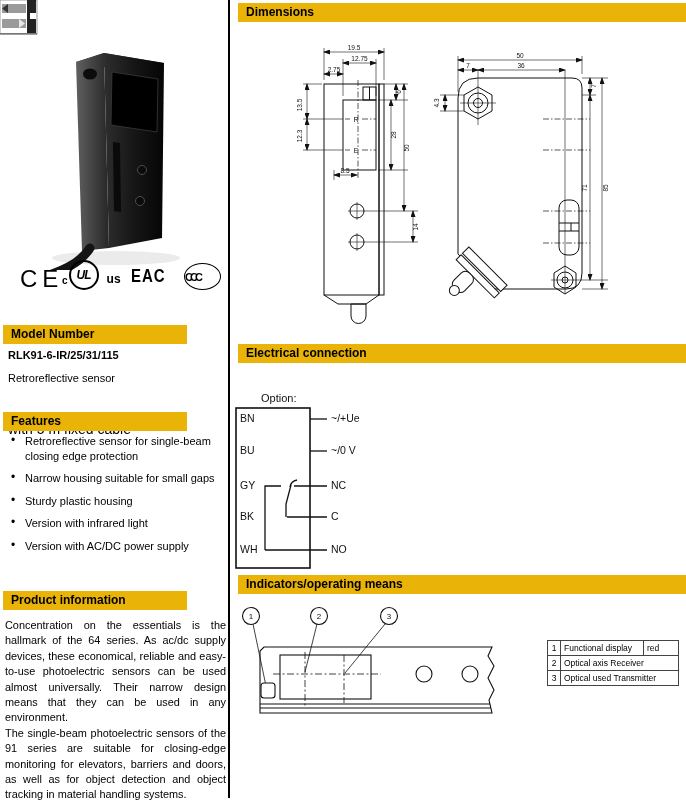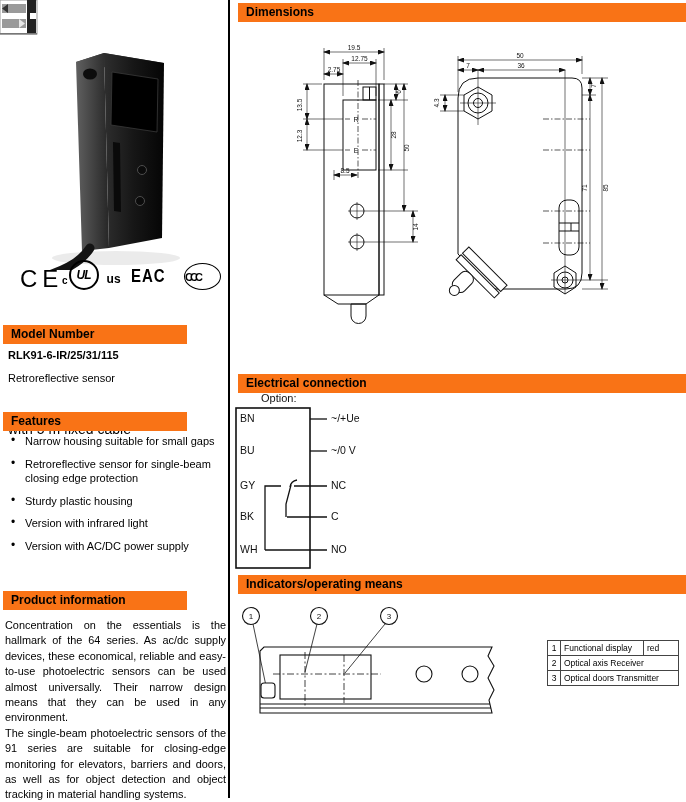--- a/index.html
+++ b/index.html
@@ -3,21 +3,21 @@
 <meta charset="utf-8">
 <style>
   * { margin:0; padding:0; box-sizing:border-box; }
   html,body { background:#fff; }
   body {
     width:686px; height:802px; position:relative;
     font-family:"Liberation Sans", sans-serif; color:#000; overflow:hidden;
   }
   .abs { position:absolute; }
   .secbar {
-    position:absolute; background:#f97316; height:19px; line-height:19px;
+    position:absolute; background:#eab308; height:19px; line-height:19px;
     font-size:12px; font-weight:bold; padding-left:8px; color:#000;
   }
   .secbar.left { left:3px; width:184px; }
   .secbar.right { left:238px; width:448px; }
   .vline { position:absolute; left:228px; top:0; width:2px; height:798px; background:#000; }
   .t { position:absolute; white-space:nowrap; }
   .model-no { font-size:11px; font-weight:bold; }
   .desc1 { font-size:11px; }
   .desc2 { font-size:14px;margin-top:32px; }
   .features-list { position:absolute; left:8px; top:434px; width:216px; list-style:none; }
@@ -109,22 +109,22 @@
   <span>CCC</span>
 </div>
 
 <div class="secbar left" style="top:325px">Model Number</div>
 <div class="t model-no" style="left:8px;top:349px">RLK91-6-IR/25/31/115</div>
 <div class="t desc1" style="left:8px;top:372px">Retroreflective sensor</div>
 <div class="t desc2" style="left:8px;top:389px">with 5 m fixed cable</div>
 
 <div class="secbar left" style="top:412px">Features</div>
 <ul class="features-list">
+  <li>Retroreflective sensor for single-beam closing edge protection</li>
   <li>Narrow housing suitable for small gaps</li>
-  <li>Retroreflective sensor for single-beam closing edge protection</li>
   <li>Sturdy plastic housing</li>
   <li>Version with infrared light</li>
   <li>Version with AC/DC power supply</li>
 </ul>
 
 <div class="secbar left" style="top:591px">Product information</div>
 <div class="prodinfo">
   <p>Concentration on the essentials is the hallmark of the 64 series. As ac/dc supply devices, these economical, reliable and easy-to-use photoelectric sensors can be used almost universally. Their narrow design means that they can be used in any environment.</p>
   <p>The single-beam photoelectric sensors of the 91 series are suitable for closing-edge monitoring for elevators, barriers and doors, as well as for object detection and object tracking in material handling systems.</p>
 </div>
@@ -267,21 +267,21 @@
     <text x="282" y="29.5" text-anchor="middle">50</text>
     <text x="230" y="39.5" text-anchor="middle">7</text>
     <text x="283" y="39.5" text-anchor="middle">36</text>
     <text transform="translate(201,75) rotate(-90)" text-anchor="middle">4.3</text>
     <text transform="translate(357.5,58) rotate(-90)" text-anchor="middle">7</text>
     <text transform="translate(348.5,160) rotate(-90)" text-anchor="middle">71</text>
     <text transform="translate(370,160) rotate(-90)" text-anchor="middle">85</text>
   </g>
 </svg>
 
-<div class="secbar right" style="top:374px">Electrical connection</div>
+<div class="secbar right" style="top:344px">Electrical connection</div>
 
 <svg style="left:234px;top:390px" width="460" height="190" viewBox="0 0 460 190">
   <text x="27" y="12" font-size="11">Option:</text>
   <rect x="2" y="18" width="74" height="160" fill="none" stroke="#111" stroke-width="1.6"></rect>
   <g stroke="#111" stroke-width="1.3" fill="none">
     <line x1="76" y1="29" x2="93" y2="29"></line>
     <line x1="76" y1="61" x2="93" y2="61"></line>
     <line x1="60" y1="96" x2="93" y2="96"></line>
     <line x1="53" y1="127" x2="93" y2="127"></line>
     <line x1="31" y1="160" x2="93" y2="160"></line>
@@ -343,16 +343,16 @@
     <td class="num">1</td>
     <td class="lbl">Functional display</td>
     <td class="val">red</td>
   </tr>
   <tr>
     <td class="num">2</td>
     <td class="lbl" colspan="2">Optical axis Receiver</td>
   </tr>
   <tr>
     <td class="num">3</td>
-    <td class="lbl" colspan="2">Optical doors Transmitter</td>
+    <td class="lbl" colspan="2">Optical used Transmitter</td>
   </tr>
 </tbody>
   </table>
 
 </body></html>

